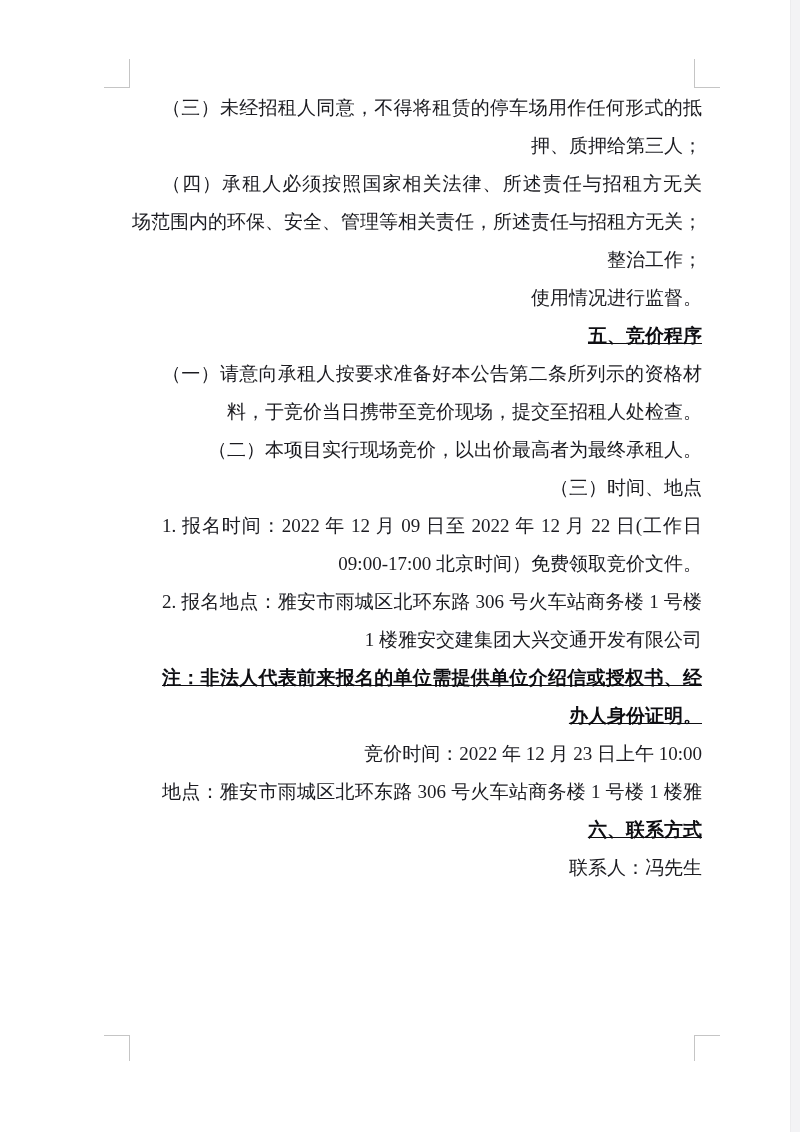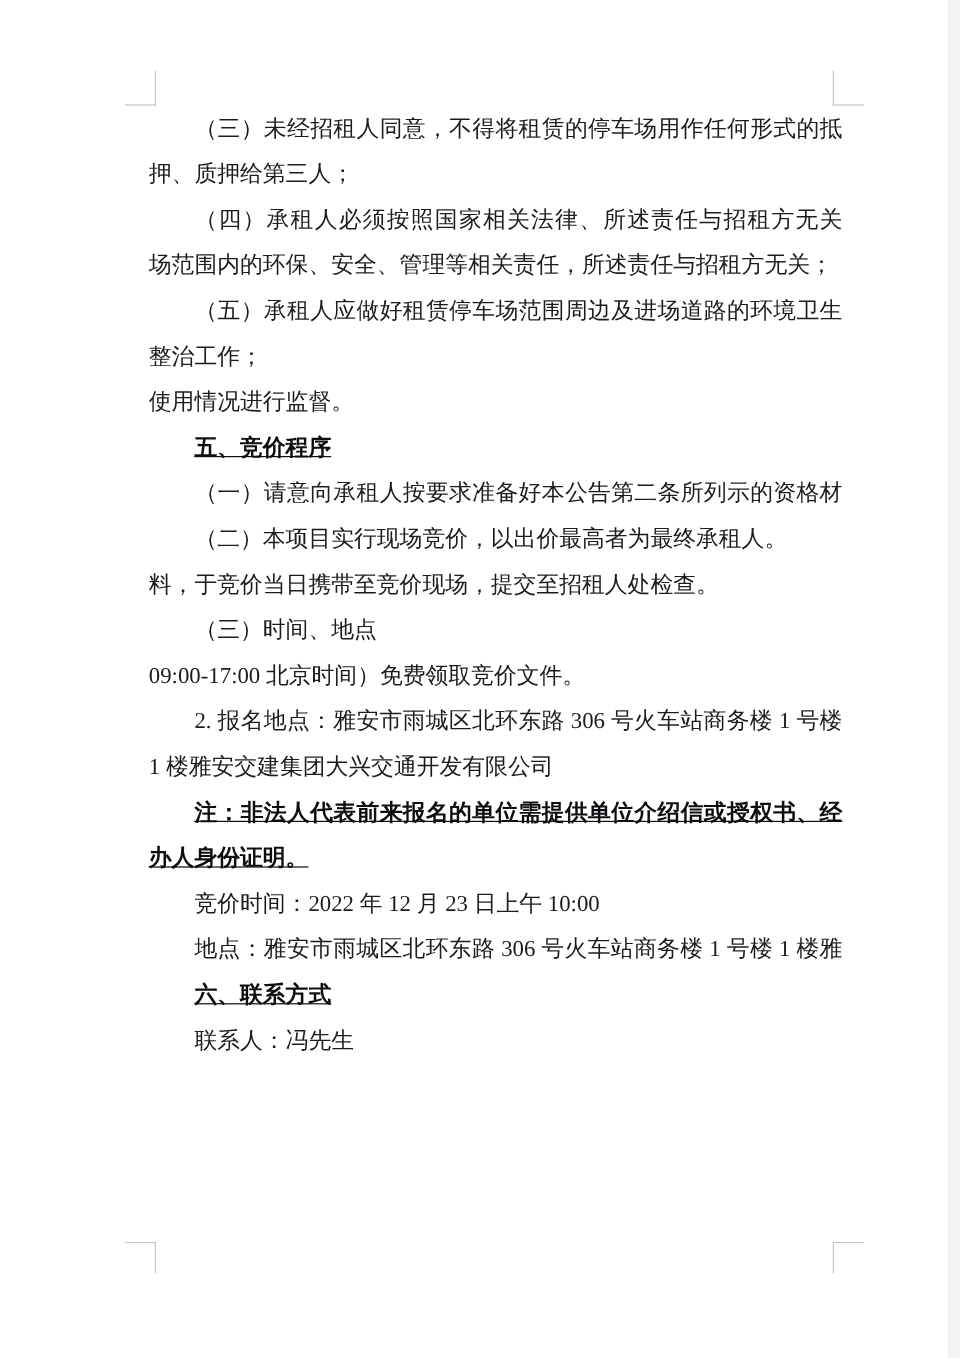--- a/index.html
+++ b/index.html
@@ -31,21 +31,21 @@
   .doc-body {
     position: absolute;
     left: 112px;
     top: 89px;
     width: 578px;
     font-size: 19px;
     line-height: 38px;
     color: #1b1b20;
     letter-spacing: 0;
   }
-  .line { white-space: normal; }
+  .line { white-space: normal; text-align: right; }
   .line.ind  { text-indent: 2em; }
   .line.bold { font-weight: bold; color: #0e0e12; text-decoration: underline; }
   .line.fill { text-align: justify; text-align-last: justify; }
   
   .edge-right {
     position: absolute;
     right: 0; top: 0;
     width: 9px; height: 1132px;
     background: #f3f3f5;
     border-left: 1px solid #ececee;
@@ -58,28 +58,28 @@
   <div class="page">
     <div class="crop tl"></div>
     <div class="crop tr"></div>
     <div class="crop bl"></div>
     <div class="crop br"></div>
     <div class="doc-body" id="doc-body">
         <div class="line ind fill">（三）未经招租人同意，不得将租赁的停车场用作任何形式的抵</div>
         <div class="line">押、质押给第三人；</div>
         <div class="line ind fill">（四）承租人必须按照国家相关法律、所述责任与招租方无关</div>
         <div class="line">场范围内的环保、安全、管理等相关责任，所述责任与招租方无关；</div>
-        <div class="line ind fill">（五）承租人应做好租赁停车场范围周边及进场道路的环境卫生</div>
         <div class="line">整治工作；</div>
         <div class="line">使用情况进行监督。</div>
         <div class="line ind bold">五、竞价程序</div>
         <div class="line ind fill">（一）请意向承租人按要求准备好本公告第二条所列示的资格材</div>
+        <div class="line">料，于竞价当日携带至竞价现场，提交至招租人处检查。</div>
         <div class="line ind">（二）本项目实行现场竞价，以出价最高者为最终承租人。</div>
-        <div class="line">料，于竞价当日携带至竞价现场，提交至招租人处检查。</div>
         <div class="line ind">（三）时间、地点</div>
+        <div class="line ind fill">1. 报名时间：2022 年 12 月 09 日至 2022 年 12 月 22 日(工作日</div>
         <div class="line">09:00-17:00 北京时间）免费领取竞价文件。</div>
         <div class="line ind fill">2. 报名地点：雅安市雨城区北环东路 306 号火车站商务楼 1 号楼</div>
         <div class="line">1 楼雅安交建集团大兴交通开发有限公司</div>
         <div class="line ind bold fill">注：非法人代表前来报名的单位需提供单位介绍信或授权书、经</div>
         <div class="line bold">办人身份证明。</div>
         <div class="line ind">竞价时间：2022 年 12 月 23 日上午 10:00</div>
         <div class="line ind fill">地点：雅安市雨城区北环东路 306 号火车站商务楼 1 号楼 1 楼雅</div>
         <div class="line ind bold">六、联系方式</div>
         <div class="line ind">联系人：冯先生</div>
       </div>

